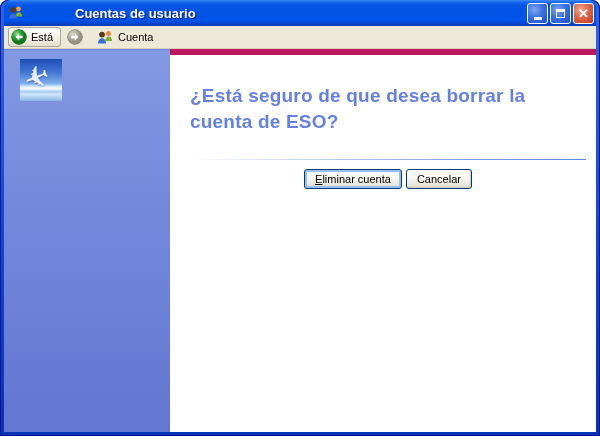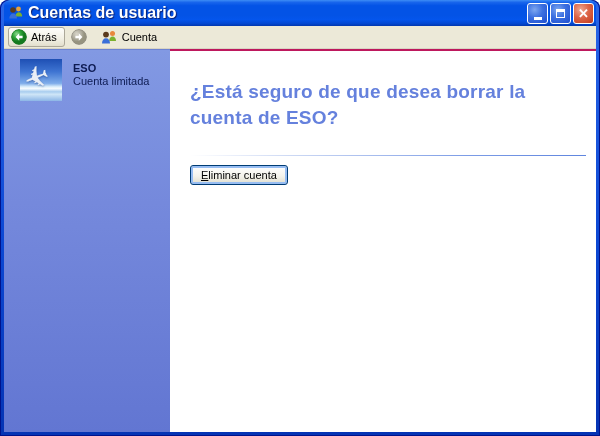--- a/index.html
+++ b/index.html
@@ -19,23 +19,23 @@
   .titlebar {
     height: 26px; flex: 0 0 26px;
     display: flex; align-items: center;
     padding: 2px 2px 2px 4px;
     background: linear-gradient(180deg, #3d8df5 0%, #1865ec 9%, #0353e6 22%, #0353e6 60%, #0455ec 75%, #0348d2 90%, #0237ae 100%);
     border-radius: 6px 6px 0 0;
     color: #ffffff;
   }
   .titlebar .app-icon { width: 16px; height: 16px; margin-right: 4px; flex: 0 0 16px; }
   .titlebar .title-text {
-    font-size: 16px; font-weight: bold; flex: 1 1 auto;
+    font-size: 13px; font-weight: bold; flex: 1 1 auto;
     text-shadow: 1px 1px 1px #0a1d6e;
-    white-space: nowrap; overflow: hidden;
+    white-space: nowrap; overflow: hidden; margin-left: 47px;
   }
   .win-btns { display: flex; gap: 2px; }
   .win-btn {
     width: 21px; height: 21px; border-radius: 3px;
     border: 1px solid #ffffff;
     display: flex; align-items: center; justify-content: center;
     cursor: default;
   }
   .win-btn.blue { background: radial-gradient(circle at 35% 30%, #7da7f0 0%, #3b6fe0 45%, #1e4ecf 100%); }
   .win-btn.red  { background: radial-gradient(circle at 35% 30%, #f0a892 0%, #dd6547 45%, #c23a1d 100%); }
@@ -80,32 +80,32 @@
   }
   .user-picture .plane {
     position: absolute; left: 4px; top: 1px;
     font-size: 30px; color: #e9eef6;
     transform: scaleX(-1) rotate(22deg);
     text-shadow: 0 1px 2px rgba(20,50,120,0.45);
   }
   .account-text { padding-top: 3px; font-size: 11px; color: #0d1b52; line-height: 13px; }
   .account-name { font-weight: bold; }
 
-  .main { flex: 1 1 auto; padding: 28px 10px 0 20px; border-top: 2px solid #be185d; }
+  .main { flex: 1 1 auto; padding: 28px 10px 0 20px; border-top: 6px solid #be185d; }
   .page-heading {
     font-size: 19px; font-weight: bold; color: #6581dd;
     line-height: 26px; max-width: 420px; margin-bottom: 24px;
     letter-spacing: 0.2px;
   }
   .page-body { font-size: 11px; color: #000000; margin-bottom: 22px; }
   .divider {
     height: 1px; margin-bottom: 9px;
     background: linear-gradient(90deg, rgba(255,255,255,0) 0%, #cdd9f4 25%, #7c9ce6 70%, #5f85de 100%);
   }
-  .button-row { display: flex; justify-content: flex-start; gap: 4px; }
+  .button-row { display: flex; justify-content: center; gap: 4px; }
   .xp-button {
     min-width: 56px; height: 20px; padding: 0 10px;
     font-family: "Liberation Sans", sans-serif;
     font-size: 11px; color: #000000;
     border: 1px solid #003c74; border-radius: 3px;
     background: linear-gradient(180deg, #ffffff 0%, #f4f3ec 55%, #e4e2d4 90%, #d2cfbd 100%);
     box-shadow: inset -1px -1px 1px #cfcdbd;
     cursor: default;
   }
   .xp-button.default { box-shadow: inset 0 0 0 2px #97bdf2, inset -1px -1px 1px #bcd2f0; }
@@ -143,21 +143,21 @@
         <circle cx="8" cy="8" r="7.5" fill="url(#gGreen)" stroke="#1d7a24" stroke-width="0.8"></circle>
         <defs>
             <radialGradient id="gGreen" cx="35%" cy="30%">
               <stop offset="0%" stop-color="#8fd98f"></stop>
               <stop offset="55%" stop-color="#2fa539"></stop>
               <stop offset="100%" stop-color="#157a1f"></stop>
             </radialGradient>
           </defs>
         <path d="M8.2 4.2 L4.6 8 L8.2 11.8 L8.2 9.3 L11.6 9.3 L11.6 6.7 L8.2 6.7 Z" fill="#ffffff"></path>
       </svg>
-      <span>Atrás</span>
+      <span>Está</span>
     </div>
     <div class="fwd-button">
       <svg class="nav-circle" viewBox="0 0 16 16">
         <circle cx="8" cy="8" r="7.5" fill="url(#gGray)" stroke="#8f8c80" stroke-width="0.8"></circle>
         <defs>
             <radialGradient id="gGray" cx="35%" cy="30%">
               <stop offset="0%" stop-color="#d9d6ca"></stop>
               <stop offset="60%" stop-color="#b3b0a2"></stop>
               <stop offset="100%" stop-color="#96937f"></stop>
             </radialGradient>
@@ -176,29 +176,26 @@
     </div>
   </div>
 
   <div class="content">
 
     <div class="sidebar">
       <div class="account-tile">
         <div class="user-picture">
           <span class="plane">✈</span>
         </div>
-        <div class="account-text">
-          <div class="account-name">ESO</div>
-          <div class="account-type">Cuenta limitada</div>
-        </div>
       </div>
     </div>
 
     <div class="main">
       <div class="page-heading">¿Está seguro de que desea borrar la cuenta de ESO?</div>
       <div class="divider"></div>
       <div class="button-row">
         <button class="xp-button default"><span class="mnemonic">E</span><span>liminar cuenta</span></button>
+        <button class="xp-button">Cancelar</button>
       </div>
     </div>
 
   </div>
 </div>
 
 </body></html>

